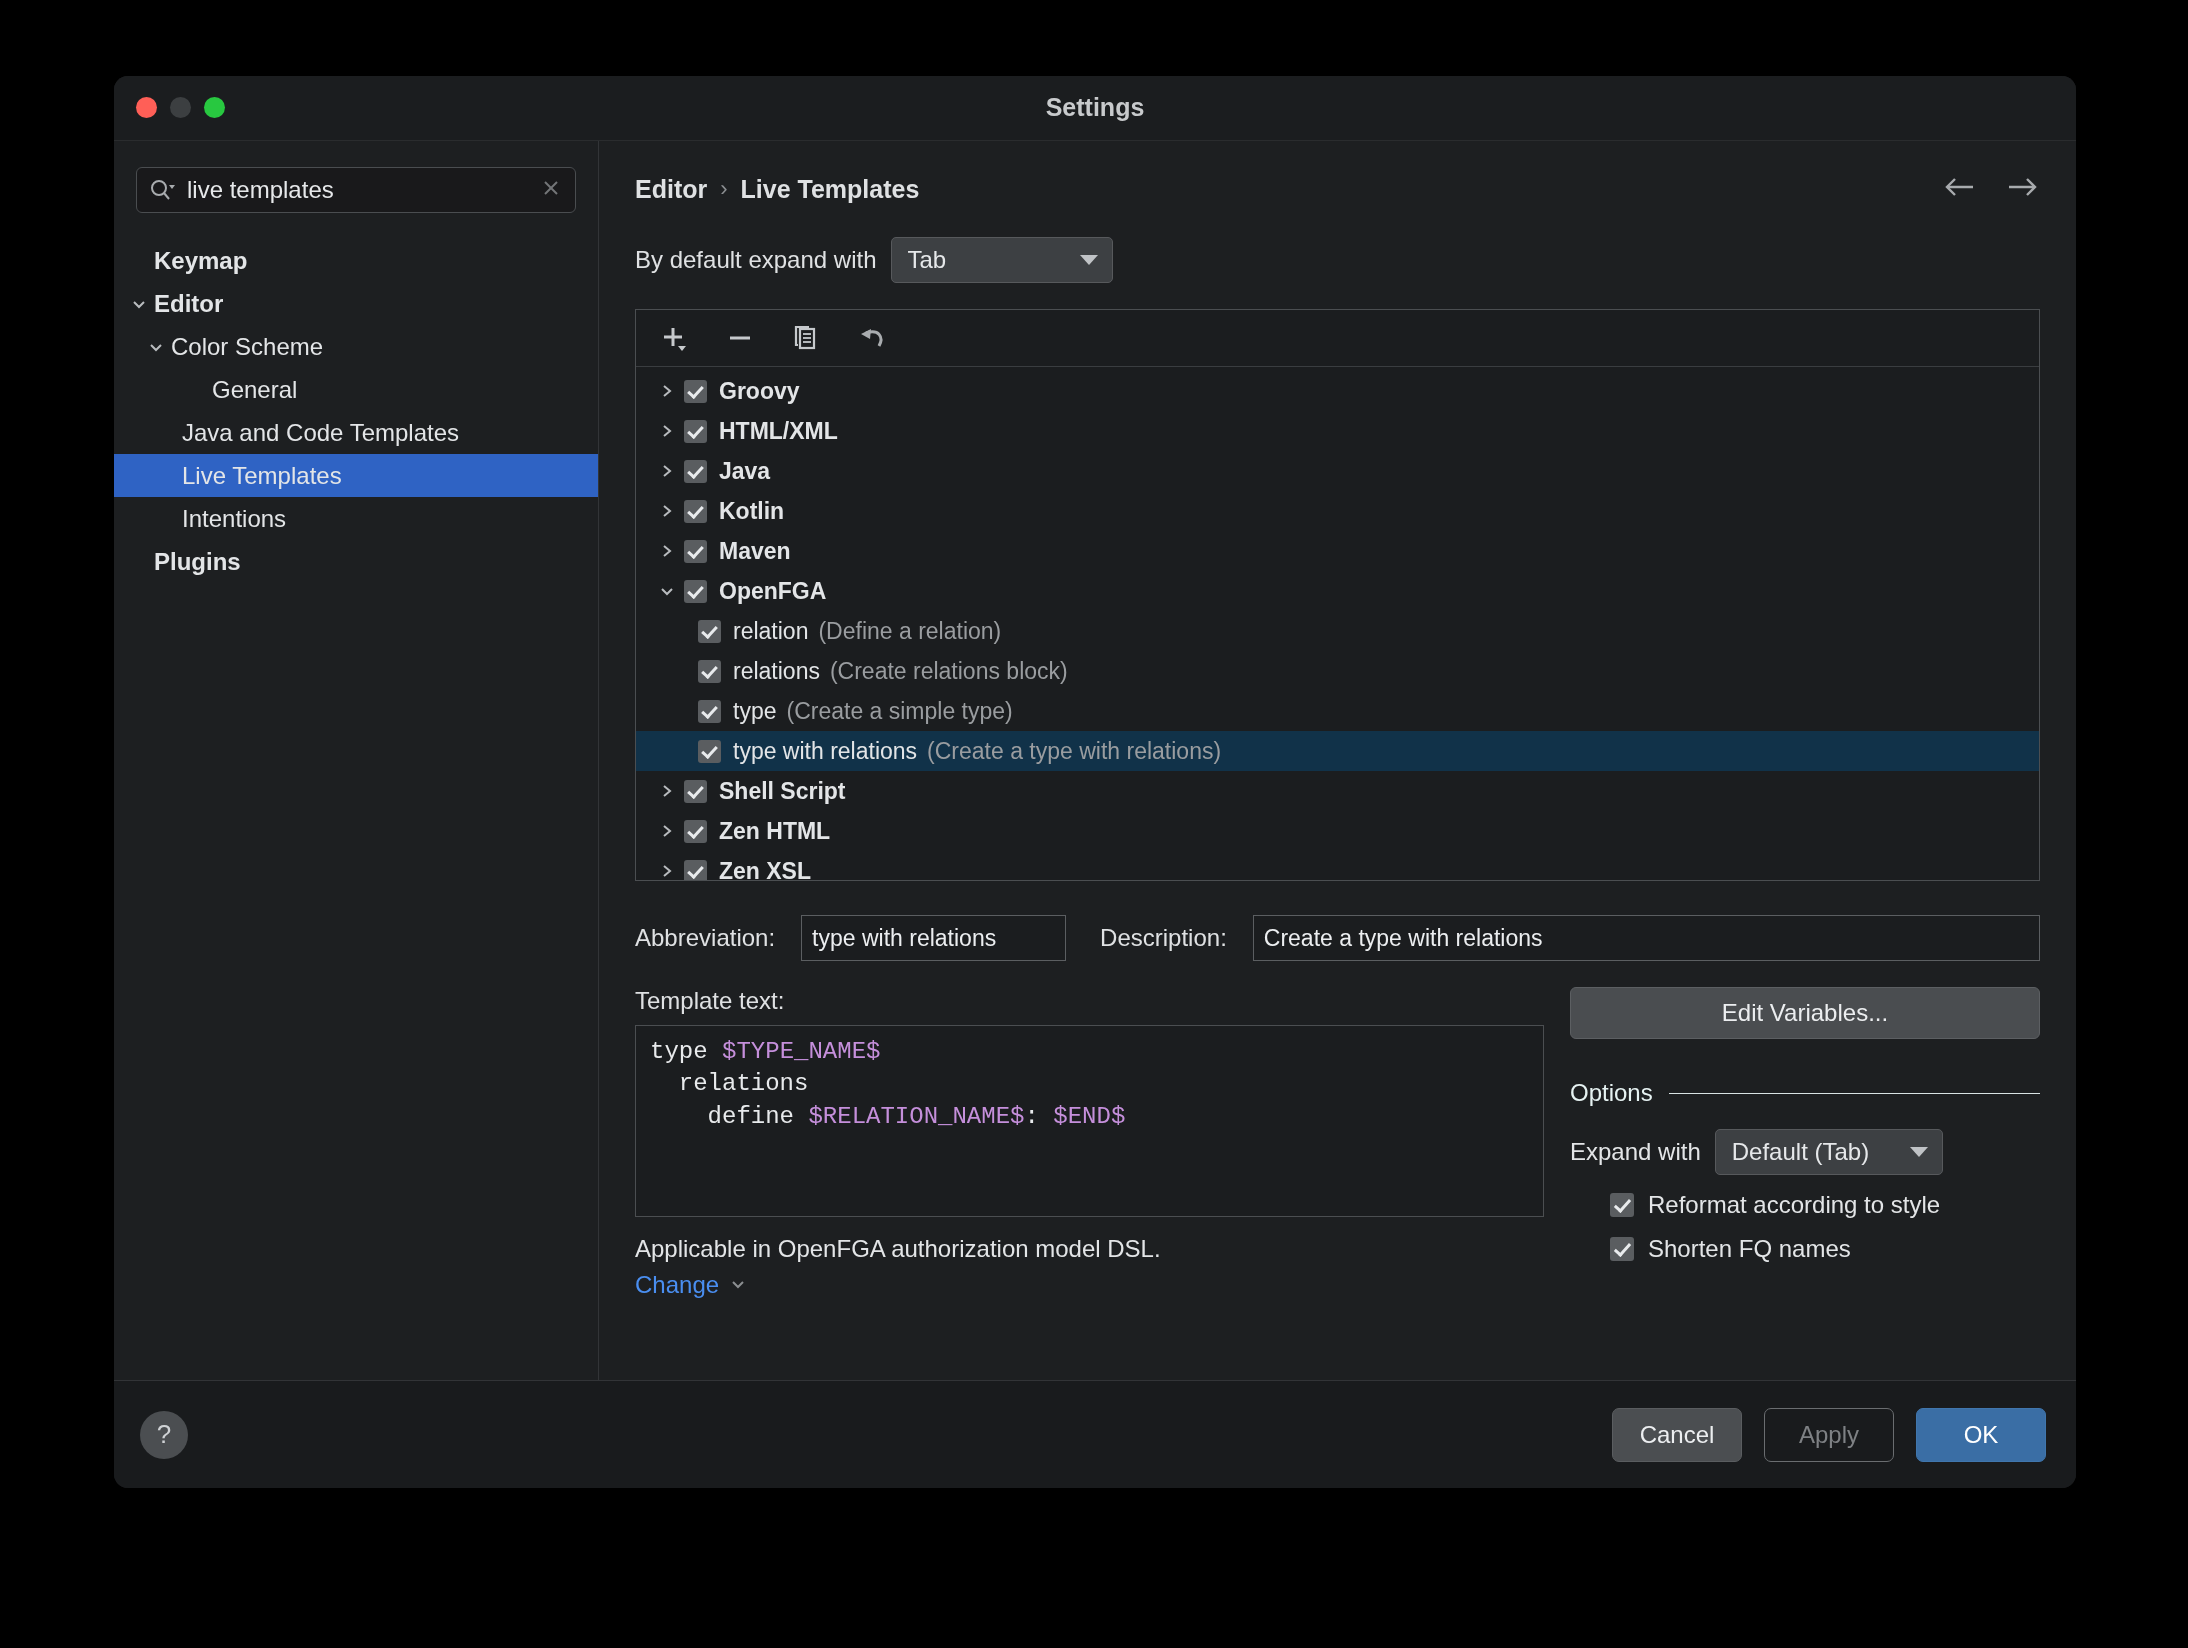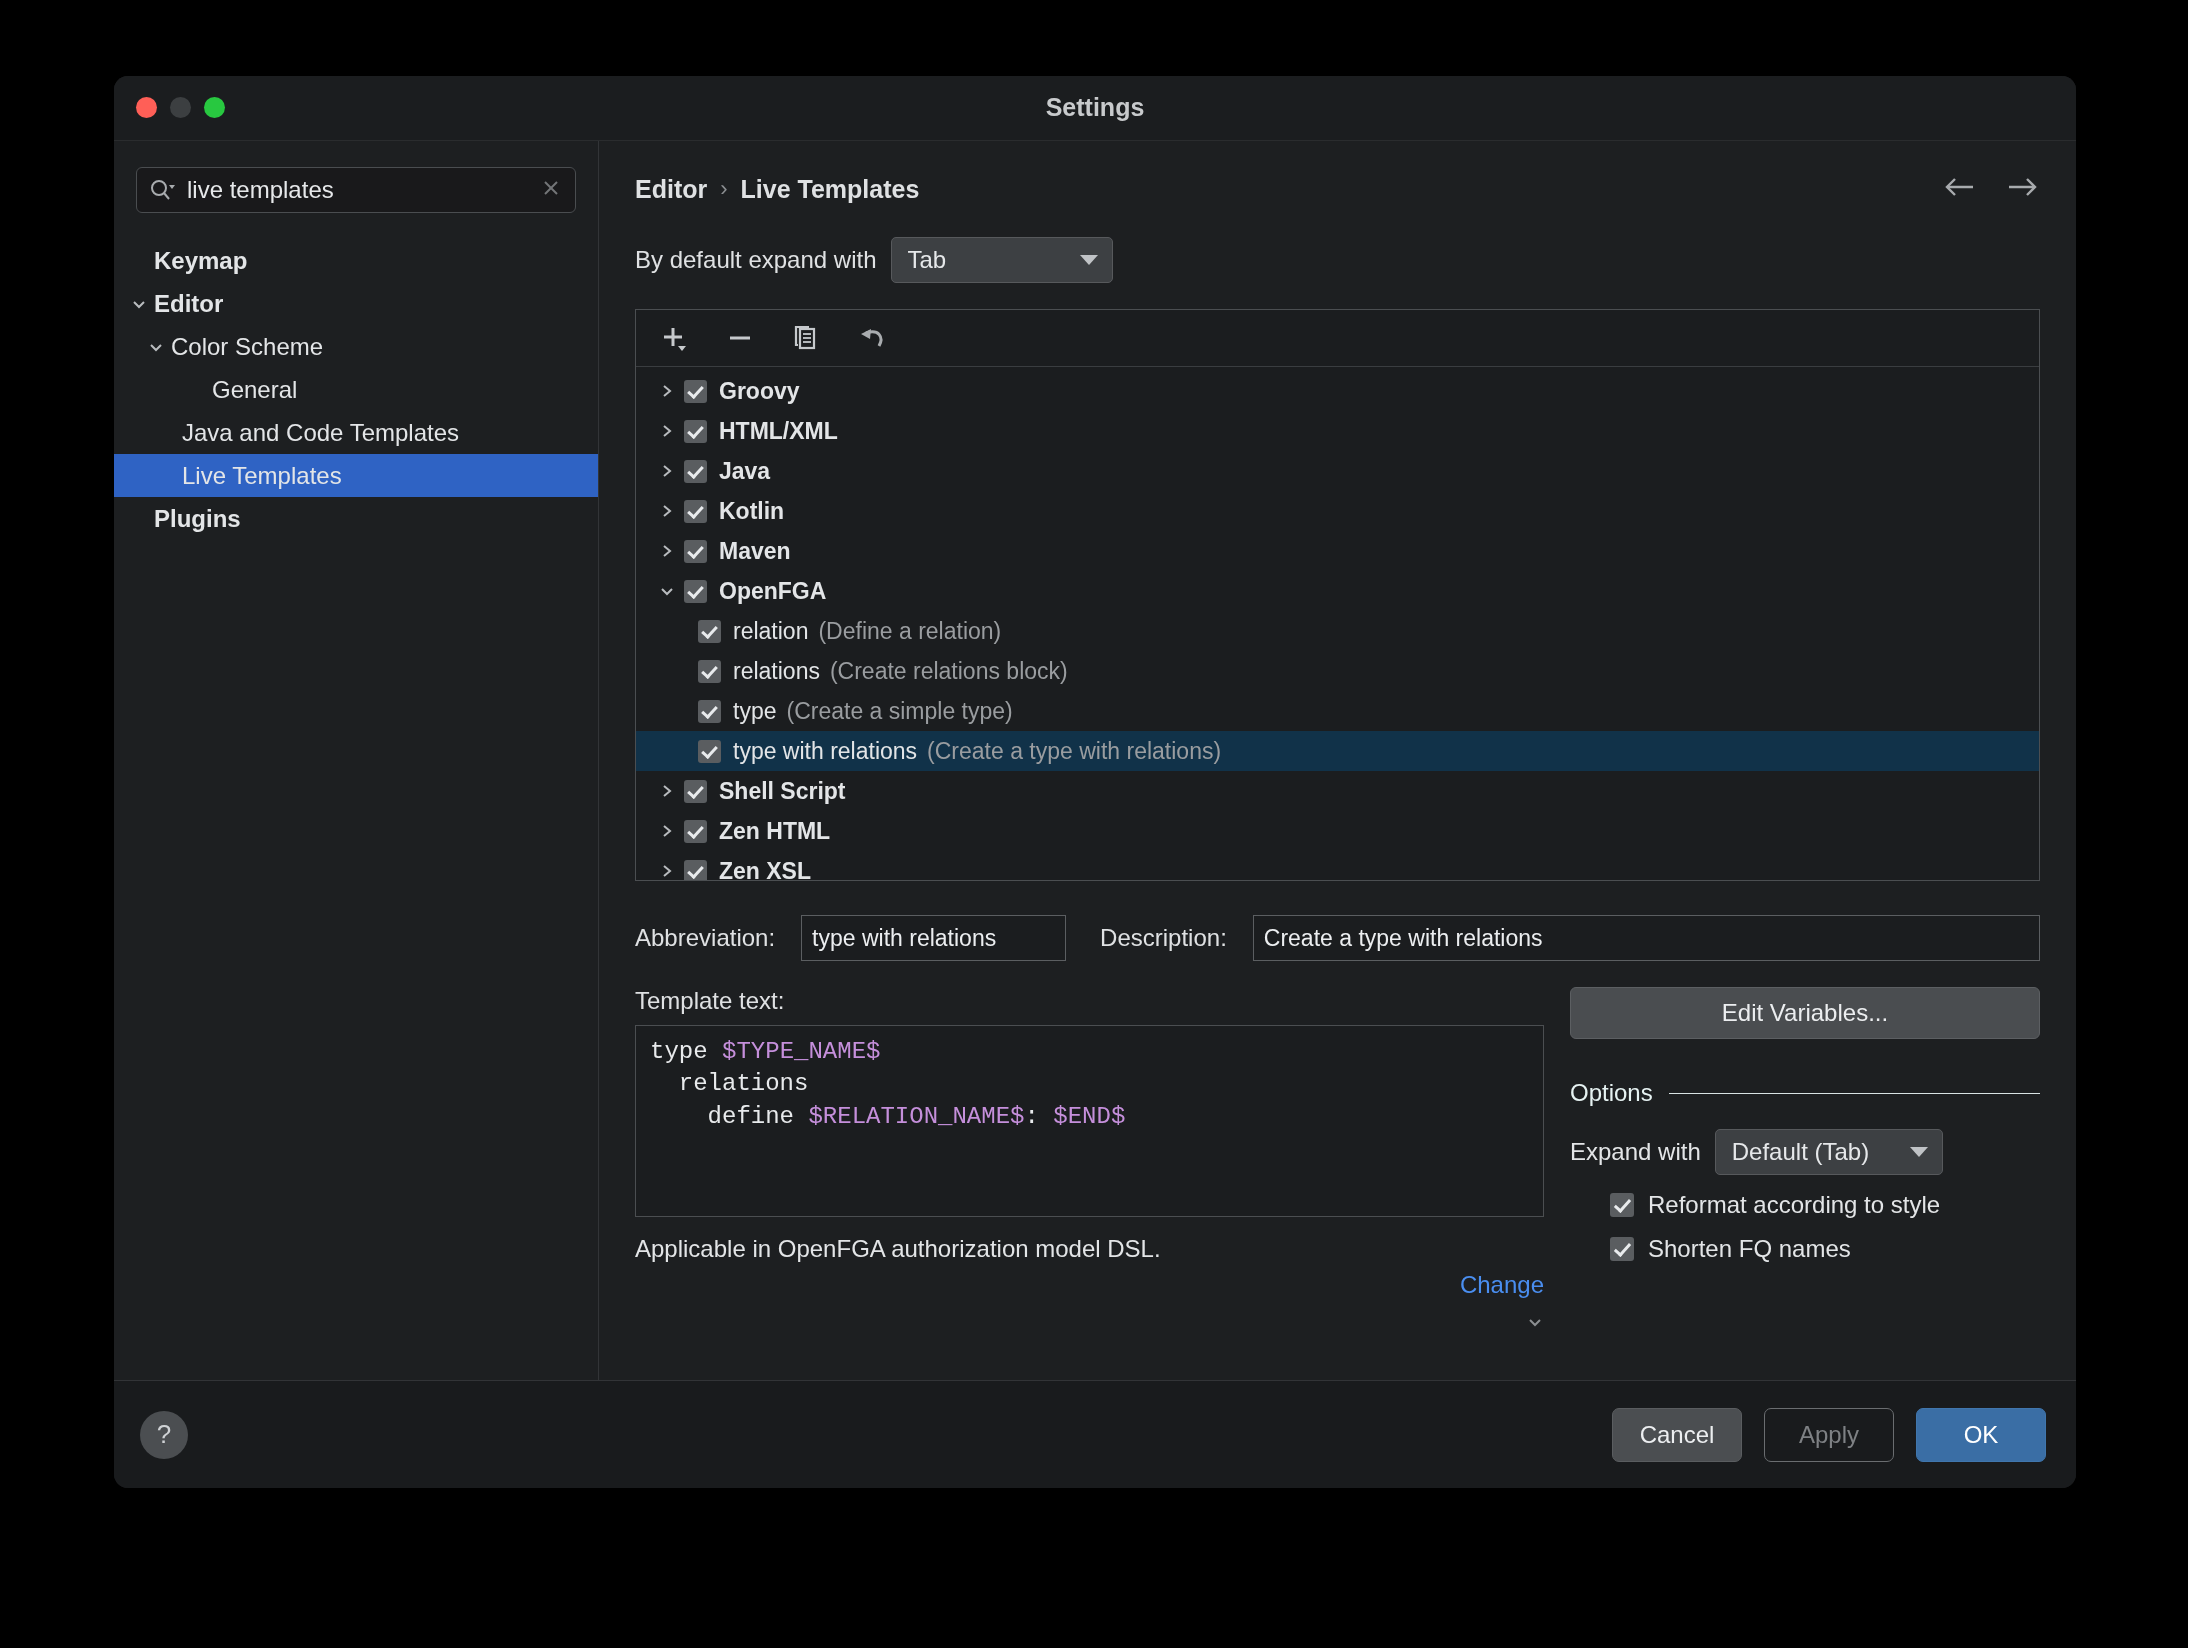--- a/index.html
+++ b/index.html
@@ -261,21 +261,21 @@
 
   .applicable {
     margin-top: 18px;
     font-size: 24px;
     color: #e3e5e7;
   }
   .change-link {
     margin-top: 8px;
     font-size: 24px;
     color: #4a8ef0;
-    display: flex; align-items: flex-end; gap: 10px; flex-direction: column;
+    display: flex; align-items: center; gap: 10px;
   }
 
   .edit-vars-btn {
     height: 50px;
     background: #4a4d50;
     border: 1px solid #5c5f62;
     border-radius: 6px;
     display: flex; align-items: center; justify-content: center;
     color: #eceef0;
     font-size: 24px;
@@ -396,20 +396,23 @@
         </div>
         <div class="nav-row lvl2b">
           <span class="nav-label">General</span>
         </div>
         <div class="nav-row lvl2">
           <span class="nav-label">Java and Code Templates</span>
         </div>
         <div class="nav-row lvl2 selected">
           <span class="nav-label">Live Templates</span>
         </div>
+        <div class="nav-row lvl2">
+          <span class="nav-label">Intentions</span>
+        </div>
         <div class="nav-row lvl0 bold">
           <span class="arrow"></span>
           <span class="nav-label">Plugins</span>
         </div>
       </div>
     </div>
 
     <div class="content">
 
       <div class="breadcrumb-bar">

